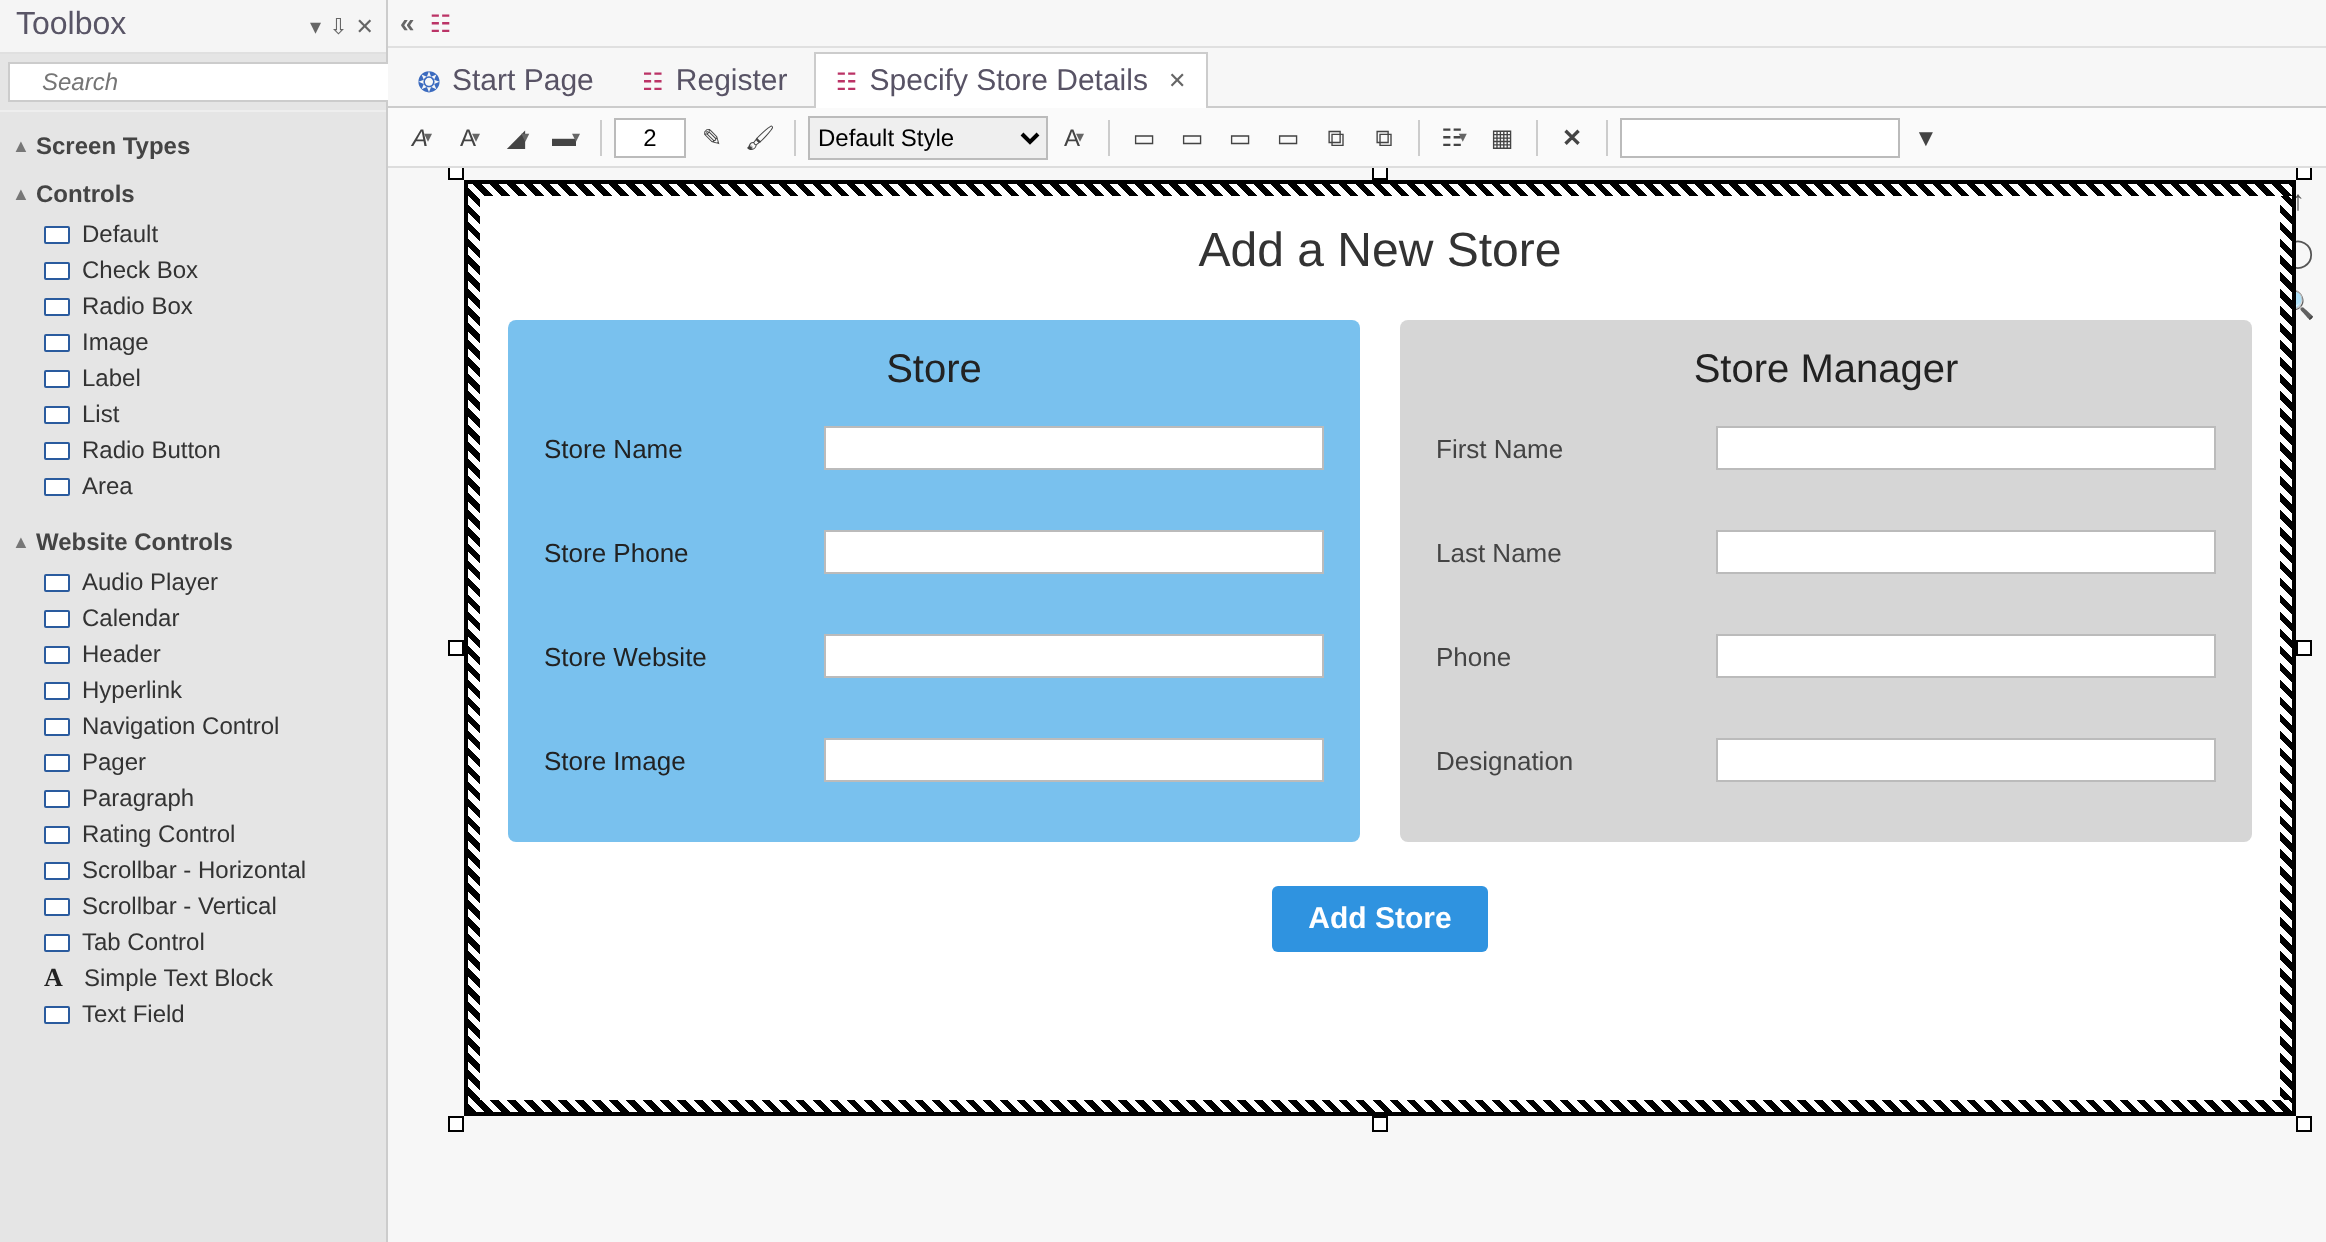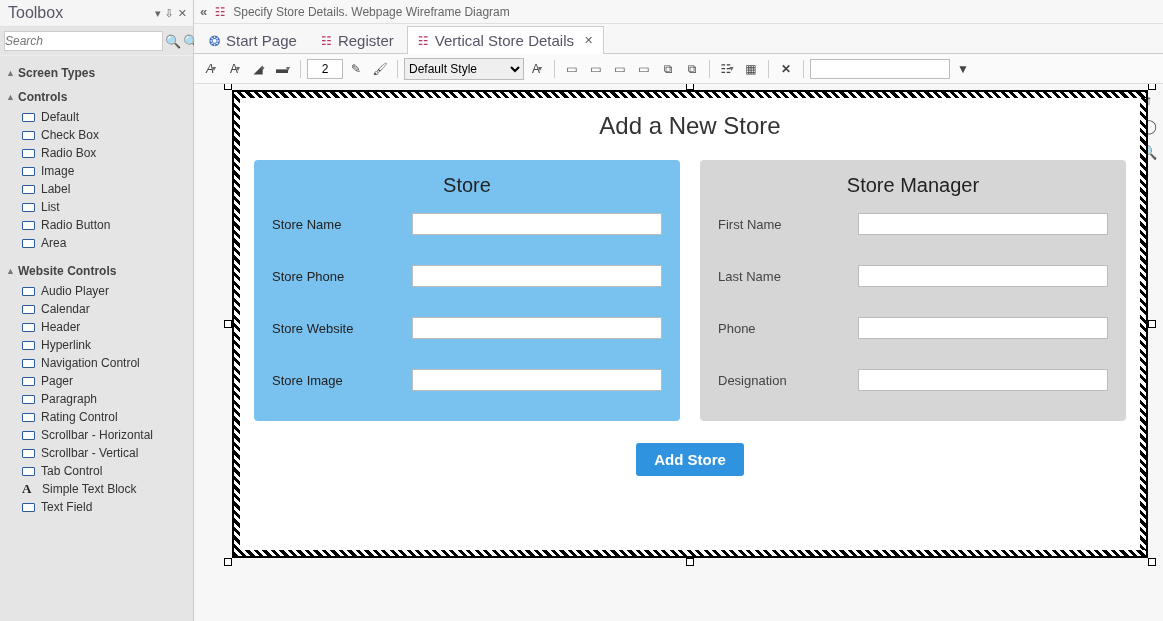--- a/index.html
+++ b/index.html
@@ -7,21 +7,21 @@
 
 .app { display: flex; height: 621px; width: 1163px; }
 
 
 .toolbox { width: 194px; border-right: 1px solid #ccc; background: #e5e5e5; display: flex; flex-direction: column; }
 .toolbox-titlebar { display: flex; align-items: center; justify-content: space-between; padding: 4px 6px 4px 8px; background: #f5f5f5; border-bottom: 1px solid #e0e0e0; }
 .toolbox-title { font-size: 16px; color: #595566; font-weight: 400; }
 .toolbox-title-icons { display: flex; gap: 4px; align-items: center; }
 .tb-icon { font-size: 11px; color: #666; cursor: pointer; }
 .toolbox-searchrow { display: flex; align-items: center; gap: 2px; padding: 4px 4px 4px 4px; border-bottom: 1px solid #eee; }
-.toolbox-search { flex: 1; border: 1px solid #ccc; padding: 2px 0; font-size: 12px; font-style: italic; color: #888; height: 20px; }
+.toolbox-search { flex: 1; border: 1px solid #ccc; padding: 2px 16px; font-size: 12px; font-style: italic; color: #888; height: 20px; }
 .toolbox-search-icon { width: 18px; text-align: center; color: #3b7fc4; cursor: pointer; font-size: 13px; }
 .toolbox-menu-icon { width: 18px; text-align: center; color: #555; cursor: pointer; font-size: 14px; font-weight: bold; }
 
 .toolbox-body { flex: 1; overflow-y: auto; padding: 6px 0 6px 0; font-size: 12px; }
 .tb-group { margin-bottom: 2px; }
 .tb-group-header { display: flex; align-items: center; gap: 4px; padding: 4px 8px 4px 6px; font-weight: 600; color: #444; cursor: pointer; }
 .tb-caret { width: 8px; font-size: 9px; color: #777; }
 .tb-items { padding: 0 0 6px 22px; }
 .tb-item { display: flex; align-items: center; gap: 6px; padding: 2px 0; cursor: pointer; color: #333; }
 .tb-item-icon { width: 14px; height: 10px; display: inline-block; }
@@ -225,35 +225,34 @@
       </div>
 
     </div>
   </aside>
 
   <div class="main">
 
     <div class="topbar">
       <span class="collapse">«</span>
       <span class="crumb-icon crumb-tree">☷</span>
-      <span>Specify Store Details.  Webpage Wireframe Diagram</span>
     </div>
 
     <div class="tabs-row">
       <div class="tab">
         <span class="tab-icon icn-start">❂</span>
         <span>Start Page</span>
       </div>
       <div class="tab">
         <span class="tab-icon icn-tree">☷</span>
         <span>Register</span>
       </div>
       <div class="tab active">
         <span class="tab-icon icn-tree">☷</span>
-        <span>Vertical Store Details</span>
+        <span>Specify Store Details</span>
         <span class="tab-close">✕</span>
       </div>
     </div>
 
     <div class="toolbar">
       <span class="btn">
           <i>A</i>
           <span class="drop-ind">▾</span>
         </span>
       <span class="btn underline-red">A<span class="drop-ind">▾</span></span>

